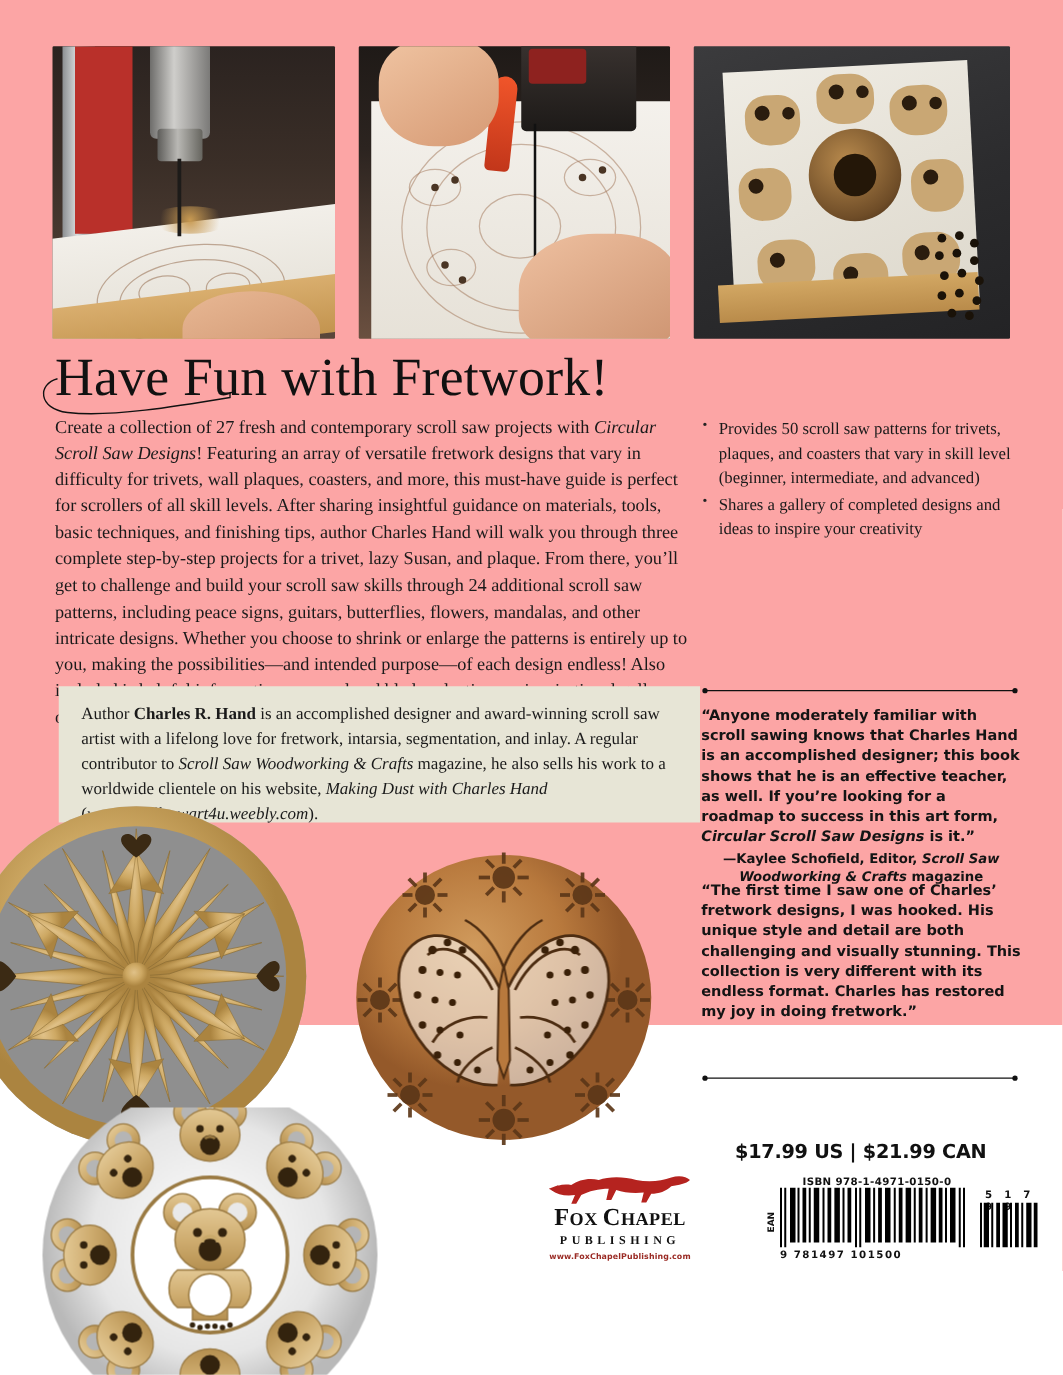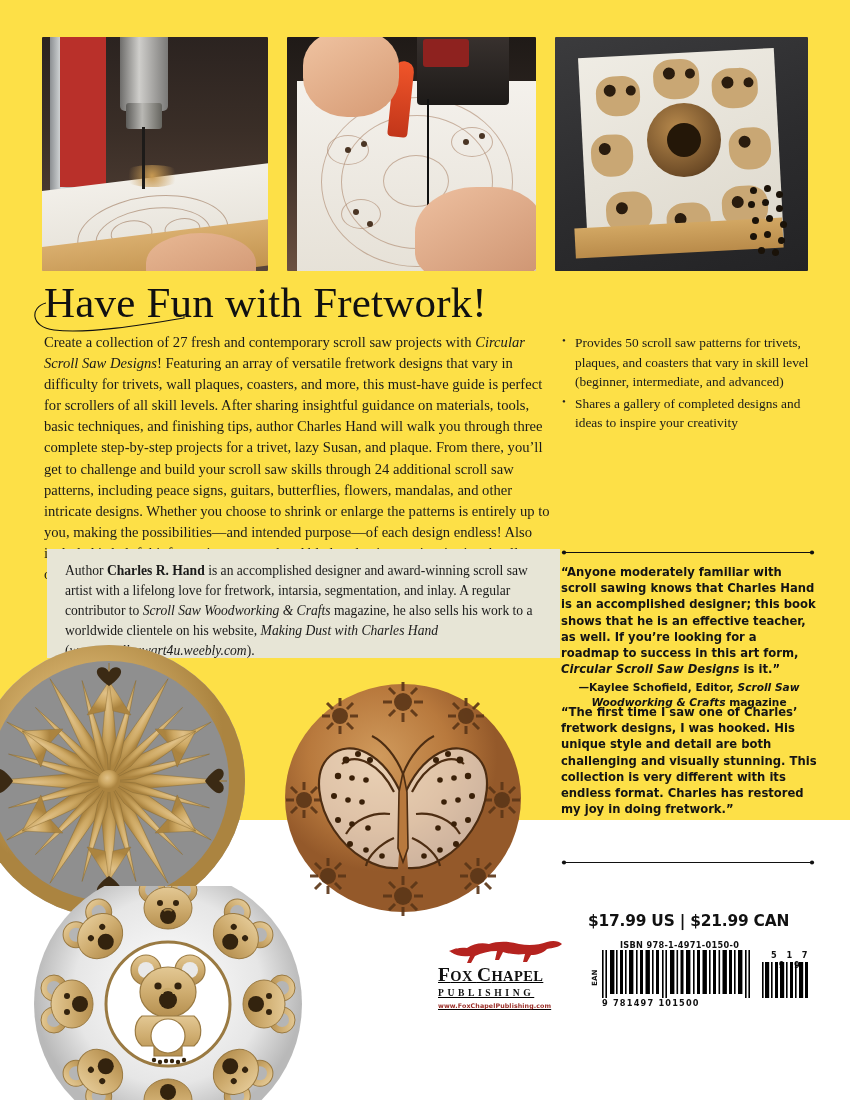--- a/index.html
+++ b/index.html
@@ -1,21 +1,21 @@
 <!DOCTYPE html>
 <html><head>
 <meta charset="utf-8">
 <style>
   html,body{margin:0;padding:0;}
   body{
     width:850px;height:1100px;background:#ffffff;
     font-family:"Liberation Serif", serif;
     overflow:hidden;position:relative;
   }
-  .page{position:relative;width:850px;height:820px;background:#fde047;}
+  .page{position:relative;width:850px;height:820px;background:#fca5a5;}
 
   
   .photos{position:absolute;left:42px;top:37px;width:766px;height:234px;display:flex;gap:19px;}
   .photo{position:relative;overflow:hidden;border-radius:1px;}
   .photo.p1{width:226px;}
   .photo.p2{width:249px;}
   .photo.p3{width:253px;}
 
   
   .p1{background:linear-gradient(180deg,#2b2320 0%,#3a2e27 40%,#5a463a 100%);}
@@ -109,34 +109,34 @@
   .attrib{font-weight:700;font-size:10.6px;line-height:14.4px;text-align:center;display:block;margin-top:3px;}
   .attrib i{font-style:italic;font-weight:700;}
   .q1{top:564px;}
   .q2{top:704px;}
 
   
   .price{position:absolute;left:588px;top:912px;
     font-family:"DejaVu Sans", sans-serif;font-weight:700;font-size:15.4px;color:#111;letter-spacing:-.2px;}
 
   
-  .barcodewrap{position:absolute;left:590px;top:940px;width:226px;height:68px;text-align:center;}
+  .barcodewrap{position:absolute;left:612px;top:940px;width:226px;height:68px;}
   .isbn{position:absolute;left:30px;top:0;font-family:"DejaVu Sans", sans-serif;
     font-size:8.2px;font-weight:700;color:#111;letter-spacing:.3px;}
   .eanlabel{position:absolute;left:0px;top:12px;font-family:"DejaVu Sans", sans-serif;font-size:7.2px;
     font-weight:700;color:#111;transform:rotate(-90deg);transform-origin:left top;}
   .bars{position:absolute;left:12px;top:10px;height:48px;}
   .addon{position:absolute;left:172px;top:22px;height:36px;}
   .addonnum{position:absolute;left:176px;top:10px;font-family:"DejaVu Sans", sans-serif;
     font-size:8.2px;font-weight:700;color:#111;letter-spacing:3.4px;}
   .eannum{position:absolute;left:12px;top:58px;font-family:"DejaVu Sans", sans-serif;
     font-size:8.2px;font-weight:700;color:#111;letter-spacing:1.2px;}
 
   
-  .logo{position:absolute;left:438px;top:938px;width:136px;height:72px;text-align:left;text-decoration:underline;}
+  .logo{position:absolute;left:428px;top:938px;width:136px;height:72px;text-align:center;}
   .logo .foxsvg{display:block;margin:0 auto;}
   .logo .l1{font-family:"Liberation Serif", serif;font-size:19.5px;font-weight:700;
     color:#111;letter-spacing:.4px;line-height:21px;}
   .logo .l1 small{font-size:14.5px;}
   .logo .l2{font-family:"Liberation Serif", serif;font-size:9.6px;font-weight:700;
     color:#111;letter-spacing:3.6px;line-height:12px;}
   .logo .l3{font-family:"DejaVu Sans", sans-serif;font-size:6.3px;font-weight:700;
     color:#9a2b25;letter-spacing:.1px;line-height:9px;margin-top:2px;}
 
   

